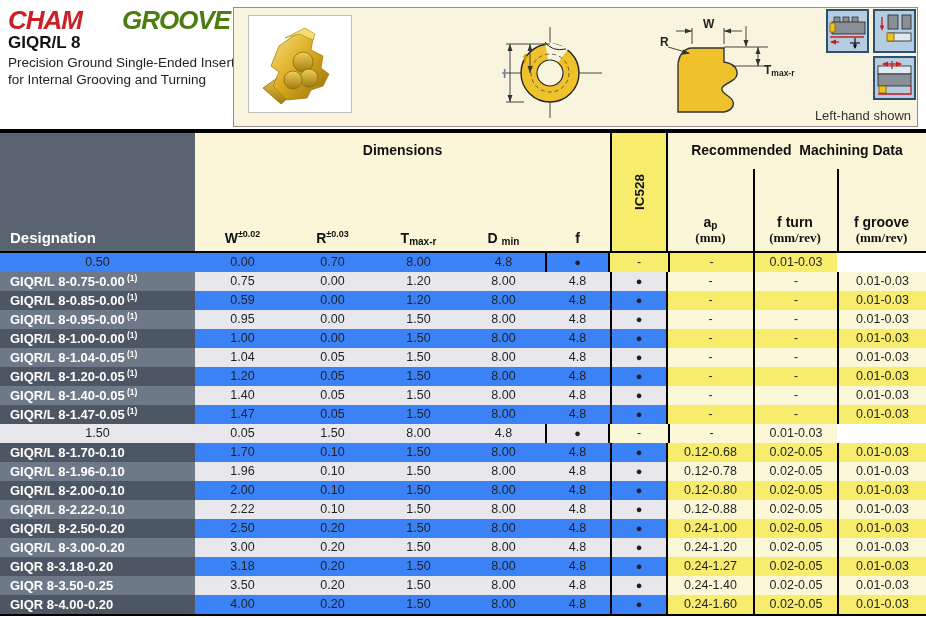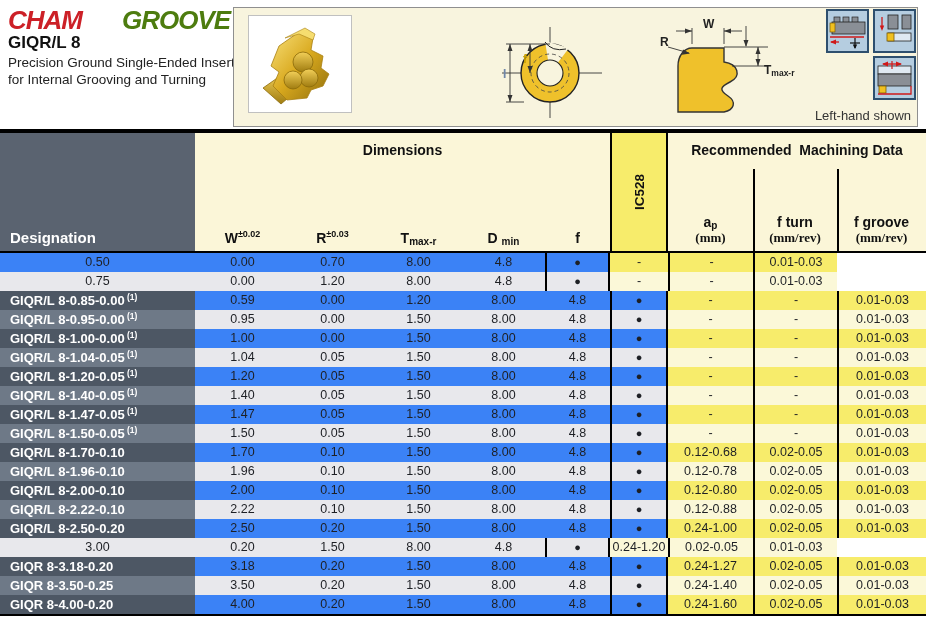--- a/index.html
+++ b/index.html
@@ -223,20 +223,21 @@
         <div class="cell c-dim">0.00</div>
         <div class="cell c-dim">0.70</div>
         <div class="cell c-dim">8.00</div>
         <div class="cell c-dim">4.8</div>
         <div class="cell c-ic">●</div>
         <div class="cell c-yel">-</div>
         <div class="cell c-yel sep">-</div>
         <div class="cell c-yel sep">0.01-0.03</div>
       </div>
       <div class="trow rb">
+        <div class="cell c-des"><span>GIQR/L 8-0.75-0.00</span><sup class="note"> (1)</sup></div>
         <div class="cell c-dim">0.75</div>
         <div class="cell c-dim">0.00</div>
         <div class="cell c-dim">1.20</div>
         <div class="cell c-dim">8.00</div>
         <div class="cell c-dim">4.8</div>
         <div class="cell c-ic">●</div>
         <div class="cell c-yel">-</div>
         <div class="cell c-yel sep">-</div>
         <div class="cell c-yel sep">0.01-0.03</div>
       </div>
@@ -318,21 +319,20 @@
         <div class="cell c-dim">0.05</div>
         <div class="cell c-dim">1.50</div>
         <div class="cell c-dim">8.00</div>
         <div class="cell c-dim">4.8</div>
         <div class="cell c-ic">●</div>
         <div class="cell c-yel">-</div>
         <div class="cell c-yel sep">-</div>
         <div class="cell c-yel sep">0.01-0.03</div>
       </div>
       <div class="trow rb">
-        <div class="cell c-des"><span>GIQR/L 8-1.50-0.05</span><sup class="note"> (1)</sup></div>
         <div class="cell c-dim">1.50</div>
         <div class="cell c-dim">0.05</div>
         <div class="cell c-dim">1.50</div>
         <div class="cell c-dim">8.00</div>
         <div class="cell c-dim">4.8</div>
         <div class="cell c-ic">●</div>
         <div class="cell c-yel">-</div>
         <div class="cell c-yel sep">-</div>
         <div class="cell c-yel sep">0.01-0.03</div>
       </div>
@@ -390,20 +390,21 @@
         <div class="cell c-dim">0.20</div>
         <div class="cell c-dim">1.50</div>
         <div class="cell c-dim">8.00</div>
         <div class="cell c-dim">4.8</div>
         <div class="cell c-ic">●</div>
         <div class="cell c-yel">0.24-1.00</div>
         <div class="cell c-yel sep">0.02-0.05</div>
         <div class="cell c-yel sep">0.01-0.03</div>
       </div>
       <div class="trow rb">
+        <div class="cell c-des"><span>GIQR/L 8-3.00-0.20</span></div>
         <div class="cell c-dim">3.00</div>
         <div class="cell c-dim">0.20</div>
         <div class="cell c-dim">1.50</div>
         <div class="cell c-dim">8.00</div>
         <div class="cell c-dim">4.8</div>
         <div class="cell c-ic">●</div>
         <div class="cell c-yel">0.24-1.20</div>
         <div class="cell c-yel sep">0.02-0.05</div>
         <div class="cell c-yel sep">0.01-0.03</div>
       </div>

